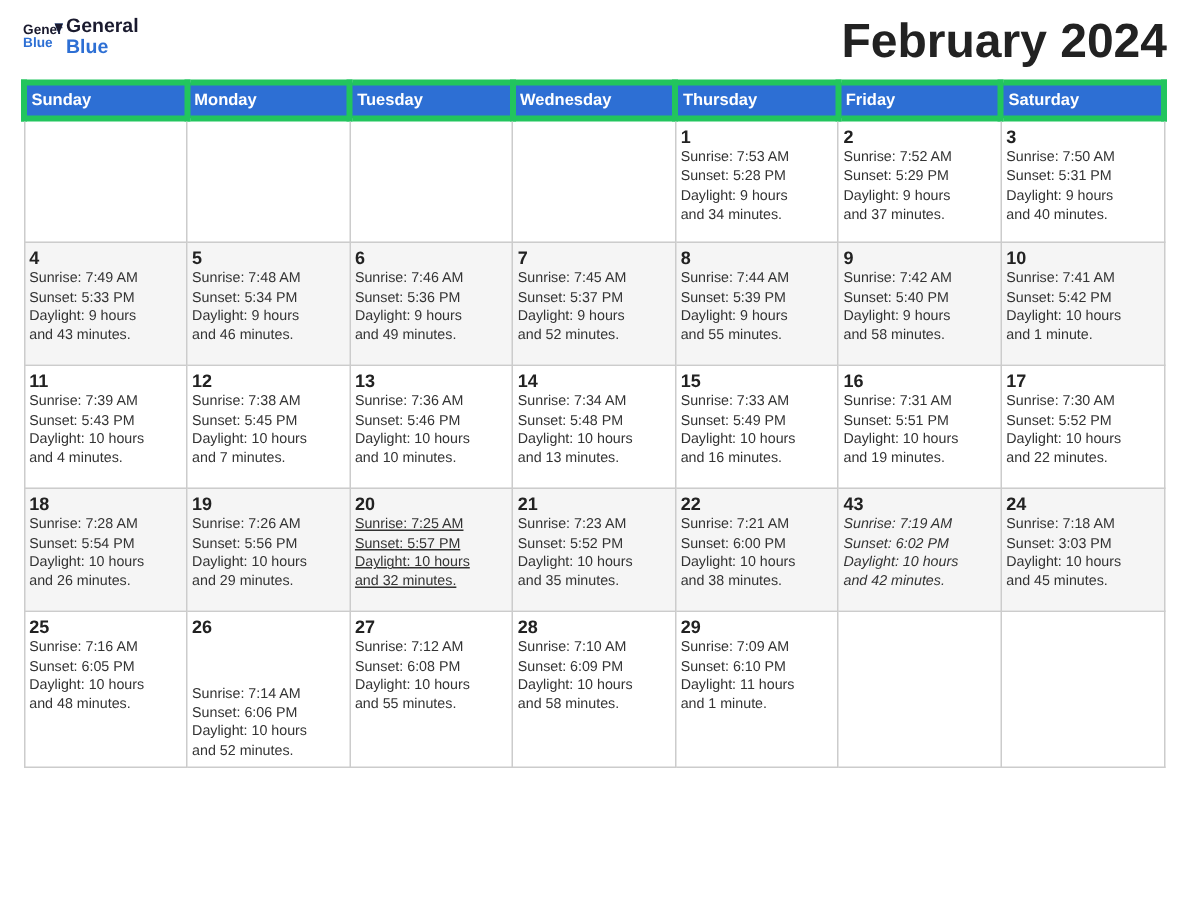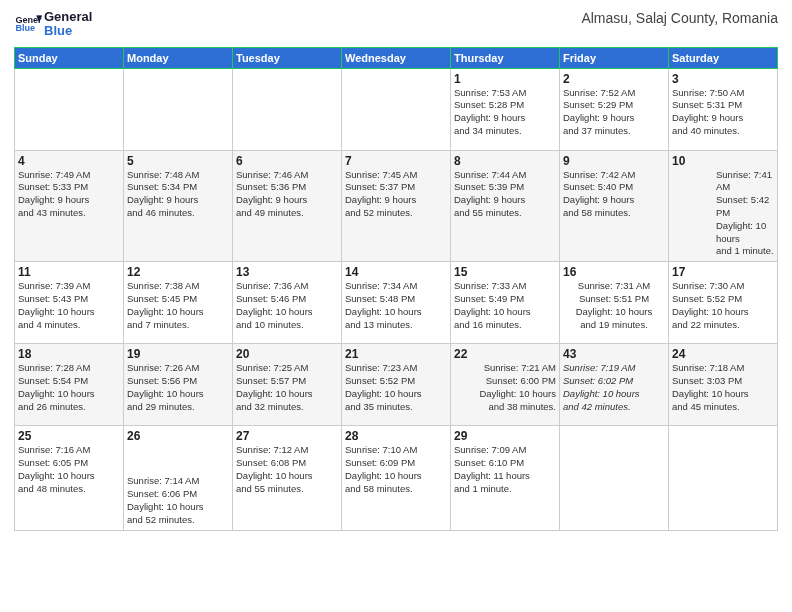--- a/index.html
+++ b/index.html
@@ -47,21 +47,21 @@
       border-collapse: collapse;
       table-layout: fixed;
     }
     thead th {
       background: #2d6fd4;
       color: #fff;
       font-size: 11px;
       font-weight: bold;
       padding: 4px 3px;
       text-align: left;
-      border: 1px solid #22c55e;
+      border: 4px solid #22c55e;
     }
     tbody td {
       border: 1px solid #ccc;
       vertical-align: top;
       padding: 3px 3px;
       height: 82px;
       background: #fff;
     }
     tbody tr:nth-child(even) td {
       background: #f5f5f5;
@@ -95,21 +95,21 @@
         <text x="2" y="30" font-size="13" font-weight="bold" fill="#2d6fd4">Blue</text>
         <polygon points="32,8 40,8 36,18" fill="#2d6fd4"></polygon>
         <polygon points="36,8 44,8 40,18" fill="#1a1a2e" transform="translate(-4,0)"></polygon>
       </svg>
       <div>
         <div style="font-size:13px;font-weight:bold;color:#1a1a2e;line-height:1.1;">General</div>
         <div style="font-size:13px;font-weight:bold;color:#2d6fd4;line-height:1.1;">Blue</div>
       </div>
     </div>
     <div class="title-area">
-      <div class="location-title">Almasu, Salaj County, Romania</div>
+      <div class="month-title">February 2024</div>
     </div>
   </div>
 
   <table>
     <thead>
       <tr>
       <th>Sunday</th>
           <th>Monday</th>
           <th>Tuesday</th>
           <th>Wednesday</th>
@@ -184,21 +184,21 @@
           </td>
           <td>
             <div class="day-number">9</div>
             <div class="day-info" style="white-space: pre-line;">Sunrise: 7:42 AM
 Sunset: 5:40 PM
 Daylight: 9 hours
 and 58 minutes.</div>
           </td>
           <td>
             <div class="day-number">10</div>
-            <div class="day-info" style="white-space: pre-line; margin-left: 44px;">Sunrise: 7:41 AM
+            <div class="day-info" style="white-space: pre-line;">Sunrise: 7:41 AM
 Sunset: 5:42 PM
 Daylight: 10 hours
 and 1 minute.</div>
           </td>
         </tr>
         <tr>
           <td>
             <div class="day-number">11</div>
             <div class="day-info" style="white-space: pre-line;">Sunrise: 7:39 AM
 Sunset: 5:43 PM
@@ -228,21 +228,21 @@
           </td>
           <td>
             <div class="day-number">15</div>
             <div class="day-info" style="white-space: pre-line;">Sunrise: 7:33 AM
 Sunset: 5:49 PM
 Daylight: 10 hours
 and 16 minutes.</div>
           </td>
           <td>
             <div class="day-number">16</div>
-            <div class="day-info" style="white-space: pre-line; text-align: center;">Sunrise: 7:31 AM
+            <div class="day-info" style="white-space: pre-line;">Sunrise: 7:31 AM
 Sunset: 5:51 PM
 Daylight: 10 hours
 and 19 minutes.</div>
           </td>
           <td>
             <div class="day-number">17</div>
             <div class="day-info" style="white-space: pre-line;">Sunrise: 7:30 AM
 Sunset: 5:52 PM
 Daylight: 10 hours
 and 22 minutes.</div>
@@ -258,35 +258,35 @@
           </td>
           <td>
             <div class="day-number">19</div>
             <div class="day-info" style="white-space: pre-line;">Sunrise: 7:26 AM
 Sunset: 5:56 PM
 Daylight: 10 hours
 and 29 minutes.</div>
           </td>
           <td>
             <div class="day-number">20</div>
-            <div class="day-info" style="white-space: pre-line;">Sunrise: 7:25 AM
+            <div class="day-info" style="white-space: pre-line; text-decoration: underline;">Sunrise: 7:25 AM
 Sunset: 5:57 PM
 Daylight: 10 hours
 and 32 minutes.</div>
           </td>
           <td>
             <div class="day-number">21</div>
             <div class="day-info" style="white-space: pre-line;">Sunrise: 7:23 AM
 Sunset: 5:52 PM
 Daylight: 10 hours
 and 35 minutes.</div>
           </td>
           <td>
             <div class="day-number">22</div>
-            <div class="day-info" style="white-space: pre-line; text-align: right;">Sunrise: 7:21 AM
+            <div class="day-info" style="white-space: pre-line;">Sunrise: 7:21 AM
 Sunset: 6:00 PM
 Daylight: 10 hours
 and 38 minutes.</div>
           </td>
           <td>
             <div class="day-number">43</div>
             <div class="day-info" style="white-space: pre-line; font-style: italic;">Sunrise: 7:19 AM
 Sunset: 6:02 PM
 Daylight: 10 hours
 and 42 minutes.</div>

